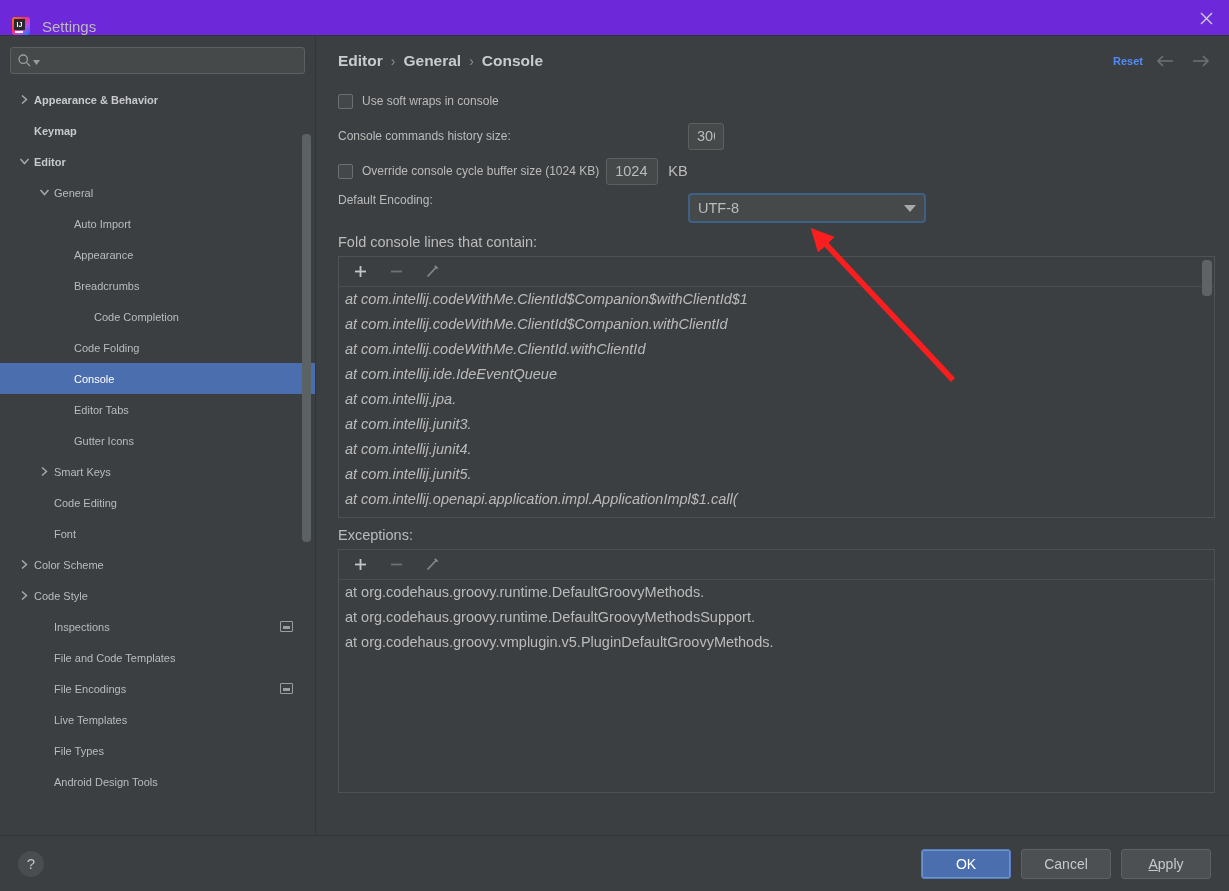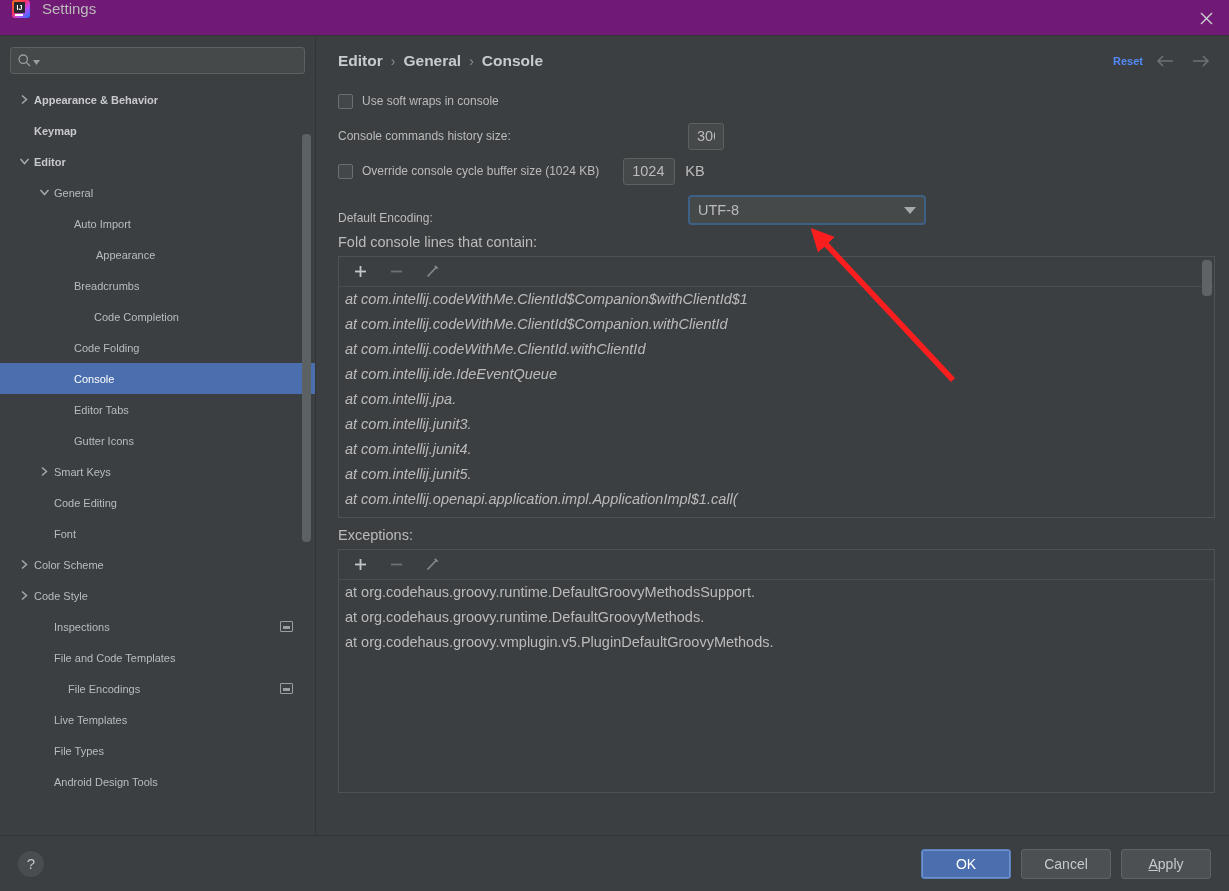--- a/index.html
+++ b/index.html
@@ -12,22 +12,22 @@
   .window {
     position: relative;
     width: 1229px; height: 891px;
     background: #3c3f41;
     display: flex; flex-direction: column;
   }
 
   
   .titlebar {
     height: 36px; flex: 0 0 36px;
-    background: #701a75;
-    display: flex; align-items: flex-start;
+    background: #6d28d9;
+    display: flex; align-items: flex-end;
     border-bottom: 1px solid #323437;
     position: relative;
   }
   .app-logo {
     width: 18px; height: 18px; margin-left: 12px;
     border-radius: 3px;
     background: linear-gradient(135deg,#f97a12 0%,#fe315d 38%,#b74af7 66%,#087cfa 100%);
     position: relative; flex: 0 0 18px;
   }
   .app-logo::after {
@@ -143,21 +143,21 @@
   .txtfield {
     background: #45494a; border: 1px solid #5e6060; border-radius: 3px;
     color: #bbbbbb; font-size: 14.5px;
     padding: 3px 8px; outline: none; height: 27px;
     font-family: "Liberation Sans", sans-serif;
   }
   .w-history { width: 36px; margin-left: 0; }
   .w-buffer { width: 52px; }
   .unit { color: #bbbbbb; font-size: 14.5px; margin-left: 10px; }
 
-  .encoding-row { display: flex; align-items: flex-end; margin-bottom: 4px; height: 32px; }
+  .encoding-row { display: flex; align-items: flex-start; margin-bottom: 4px; height: 32px; }
   .combo {
     width: 238px; height: 30px; margin-left: 12px;
     background: #45494a;
     border: 2px solid #3d6185; border-radius: 4px;
     display: flex; align-items: center; padding: 0 8px;
     cursor: pointer; position: relative;
   }
   .combo-val { color: #bbbbbb; font-size: 14.5px; flex: 1; }
   .combo-caret {
     width: 0; height: 0; border-left: 6px solid transparent;
@@ -281,21 +281,21 @@
               <svg width="11" height="9" viewBox="0 0 11 9" fill="none" stroke-width="1.5">
                 <polyline points="1.5,2 5.5,6.5 9.5,2"></polyline>
               </svg>
             </span>
             <span class="tree-label">General</span>
           </div>
           <div class="tree-item" style="padding-left: 58px;">
             <span class="arrow spacer"></span>
             <span class="tree-label">Auto Import</span>
           </div>
-          <div class="tree-item" style="padding-left: 58px; margin-left: 22px;">
+          <div class="tree-item" style="padding-left: 58px;">
             <span class="arrow spacer"></span>
             <span class="tree-label">Appearance</span>
           </div>
           <div class="tree-item" style="padding-left: 58px;">
             <span class="arrow spacer"></span>
             <span class="tree-label">Breadcrumbs</span>
           </div>
           <div class="tree-item" style="padding-left: 78px;">
             <span class="arrow spacer"></span>
             <span class="tree-label">Code Completion</span>
@@ -350,21 +350,21 @@
           </div>
           <div class="tree-item" style="padding-left: 38px;">
             <span class="arrow spacer"></span>
             <span class="tree-label">Inspections</span>
             <span class="badge-icon"></span>
           </div>
           <div class="tree-item" style="padding-left: 38px;">
             <span class="arrow spacer"></span>
             <span class="tree-label">File and Code Templates</span>
           </div>
-          <div class="tree-item" style="padding-left: 52px;">
+          <div class="tree-item" style="padding-left: 38px;">
             <span class="arrow spacer"></span>
             <span class="tree-label">File Encodings</span>
             <span class="badge-icon"></span>
           </div>
           <div class="tree-item" style="padding-left: 38px;">
             <span class="arrow spacer"></span>
             <span class="tree-label">Live Templates</span>
           </div>
           <div class="tree-item" style="padding-left: 38px;">
             <span class="arrow spacer"></span>
@@ -412,21 +412,21 @@
         </div>
 
         <div class="row">
           <span class="lbl lbl-wide">Console commands history size:</span>
           <input class="txtfield w-history" type="text" value="300" style="">
         </div>
 
         <div class="row">
           <div class="chk"></div>
           <span class="lbl">Override console cycle buffer size (1024 KB)</span>
-          <input class="txtfield w-buffer" type="text" style="margin-left: 24px;" value="1024">
+          <input class="txtfield w-buffer" type="text" style="margin-left: 7px;" value="1024">
           <span class="unit">KB</span>
         </div>
 
         <div class="encoding-row">
           <span class="lbl" style="width:338px;">Default Encoding:</span>
           <div class="combo">
             <span class="combo-val">UTF-8</span>
             <span class="combo-caret"></span>
           </div>
         </div>
@@ -483,22 +483,22 @@
               </svg>
             </span>
             <span class="tb-btn">
               <svg width="15" height="15" viewBox="0 0 15 15" stroke="#85898c" fill="none" stroke-width="1.7">
                 <line x1="2.5" y1="12.5" x2="11.5" y2="3"></line>
                   <line x1="9.8" y1="1.8" x2="12.7" y2="4.6"></line>
               </svg>
             </span>
           </div>
           <div class="list-body" id="exc-rows" style="height:212px;">
+              <div class="list-row">at org.codehaus.groovy.runtime.DefaultGroovyMethods.</div>
               <div class="list-row">at org.codehaus.groovy.runtime.DefaultGroovyMethodsSupport.</div>
-              <div class="list-row">at org.codehaus.groovy.runtime.DefaultGroovyMethods.</div>
               <div class="list-row">at org.codehaus.groovy.vmplugin.v5.PluginDefaultGroovyMethods.</div>
             </div>
         </div>
 
       </div>
     </div>
   </div>
 
   <div class="footer">
     <div class="help-btn">?</div>

